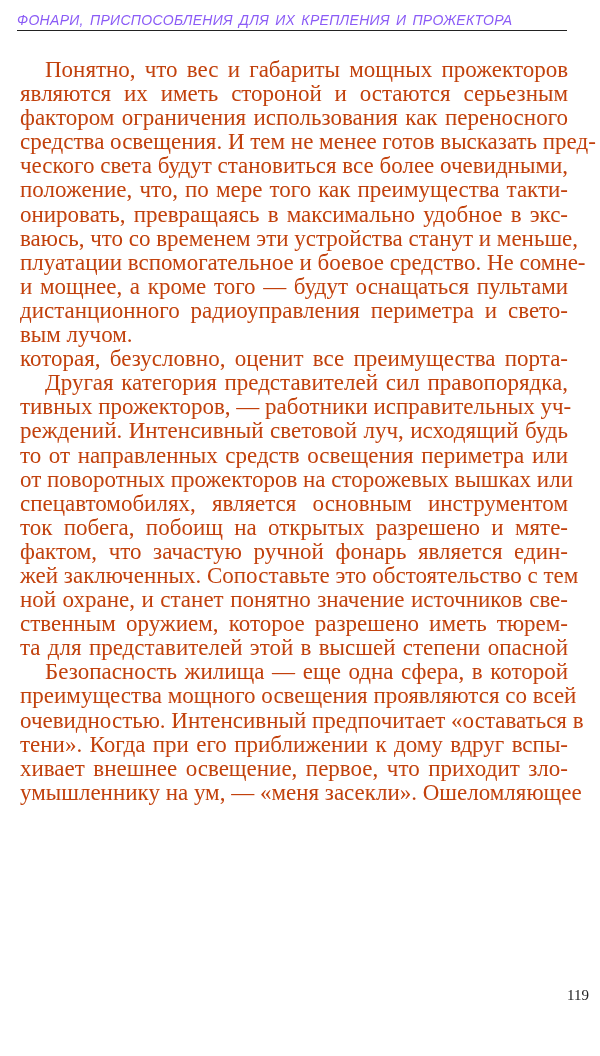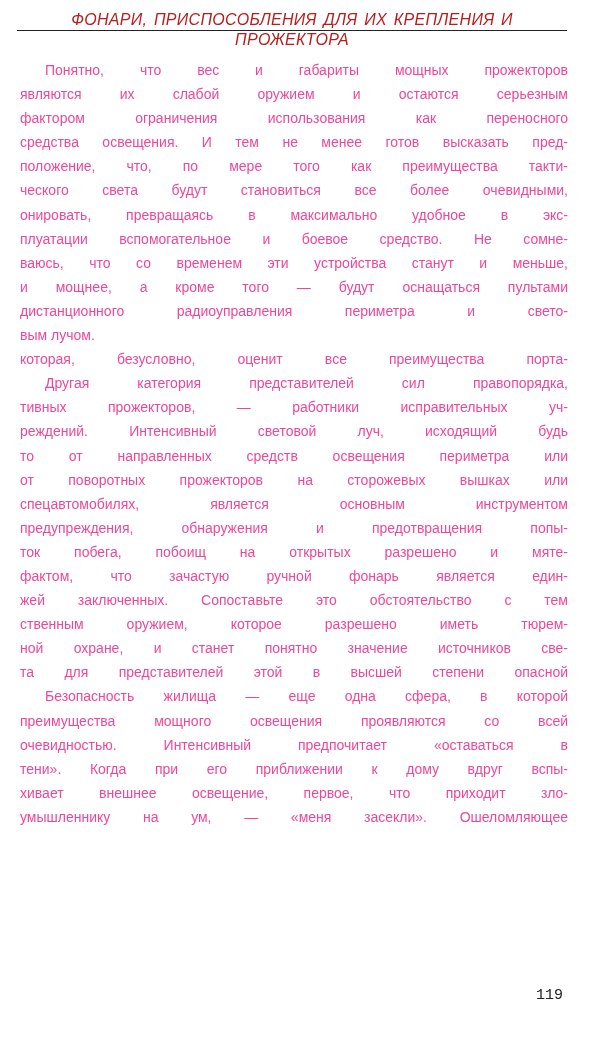--- a/index.html
+++ b/index.html
@@ -14,97 +14,96 @@
     overflow: hidden;
     color: #1a1a1a;
   }
   .running-head {
     position: absolute;
     left: 17px;
     top: 10px;
     width: 550px;
     height: 20px;
     border-bottom: 1px solid #222;
-    text-align: center;
+    text-align: left;
     font-family: "Liberation Sans", sans-serif;
     font-style: italic;
-    font-size: 16px;
+    font-size: 14px;
     letter-spacing: 0.3px;
     line-height: 20px;
     word-spacing: 2px;
-    color: #b91c1c;
+    color: #8b5cf6;
   }
   .body-text {
     position: absolute;
     left: 20px;
     top: 58px;
     width: 548px;
-    font-family: Liberation Sans, sans-serif;
-    font-size: 14px;
+    font-family: Liberation Serif, serif;
+    font-size: 23px;
     line-height: 24.1px;
-    color: #ec4899;
+    color: #c2410c;
   }
   .line {
     display: block;
     white-space: nowrap;
     text-align: justify;
     text-align-last: justify;
     height: 24.1px;
   }
   .line.last {
     text-align-last: left;
   }
   .line.indent {
     padding-left: 25px;
   }
   .page-number {
     position: absolute;
-    left: 536px;
+    left: 567px;
     top: 987px;
-    font-family: Liberation Mono, monospace;
+    font-family: Liberation Serif, serif;
     font-size: 15px;
     color: #222;
   }
 </style>
 </head>
 <body>
 
 <div class="running-head">ФОНАРИ, ПРИСПОСОБЛЕНИЯ ДЛЯ ИХ КРЕПЛЕНИЯ И ПРОЖЕКТОРА</div>
 
 <div class="body-text">
 
   <div>
     <span class="line indent">Понятно, что вес и габариты мощных прожекторов</span>
-    <span class="line">являются их слабой оружием и остаются серьезным</span>
+    <span class="line">являются их иметь стороной и остаются серьезным</span>
     <span class="line">фактором ограничения использования как переносного</span>
     <span class="line">средства освещения. И тем не менее готов высказать пред-</span>
+    <span class="line">ческого света будут становиться все более очевидными,</span>
     <span class="line">положение, что, по мере того как преимущества такти-</span>
-    <span class="line">ческого света будут становиться все более очевидными,</span>
     <span class="line">онировать, превращаясь в максимально удобное в экс-</span>
+    <span class="line">ваюсь, что со временем эти устройства станут и меньше,</span>
     <span class="line">плуатации вспомогательное и боевое средство. Не сомне-</span>
-    <span class="line">ваюсь, что со временем эти устройства станут и меньше,</span>
     <span class="line">и мощнее, а кроме того — будут оснащаться пультами</span>
     <span class="line">дистанционного радиоуправления периметра и свето-</span>
     <span class="line last">вым лучом.</span>
   </div>
 
   <div>
     <span class="line">которая, безусловно, оценит все преимущества порта-</span>
     <span class="line indent">Другая категория представителей сил правопорядка,</span>
     <span class="line">тивных прожекторов, — работники исправительных уч-</span>
     <span class="line">реждений. Интенсивный световой луч, исходящий будь</span>
     <span class="line">то от направленных средств освещения периметра или</span>
     <span class="line">от поворотных прожекторов на сторожевых вышках или</span>
     <span class="line">спецавтомобилях, является основным инструментом</span>
-    <span class="line">предупреждения, обнаружения и предотвращения попы-</span>
     <span class="line">ток побега, побоищ на открытых разрешено и мяте-</span>
     <span class="line">фактом, что зачастую ручной фонарь является един-</span>
     <span class="line">жей заключенных. Сопоставьте это обстоятельство с тем</span>
+    <span class="line">ной охране, и станет понятно значение источников све-</span>
     <span class="line">ственным оружием, которое разрешено иметь тюрем-</span>
-    <span class="line">ной охране, и станет понятно значение источников све-</span>
     <span class="line">та для представителей этой в высшей степени опасной</span>
   </div>
 
   <div>
     <span class="line indent">Безопасность жилища — еще одна сфера, в которой</span>
     <span class="line">преимущества мощного освещения проявляются со всей</span>
     <span class="line">очевидностью. Интенсивный предпочитает «оставаться в</span>
     <span class="line">тени». Когда при его приближении к дому вдруг вспы-</span>
     <span class="line">хивает внешнее освещение, первое, что приходит зло-</span>
     <span class="line">умышленнику на ум, — «меня засекли». Ошеломляющее</span>

